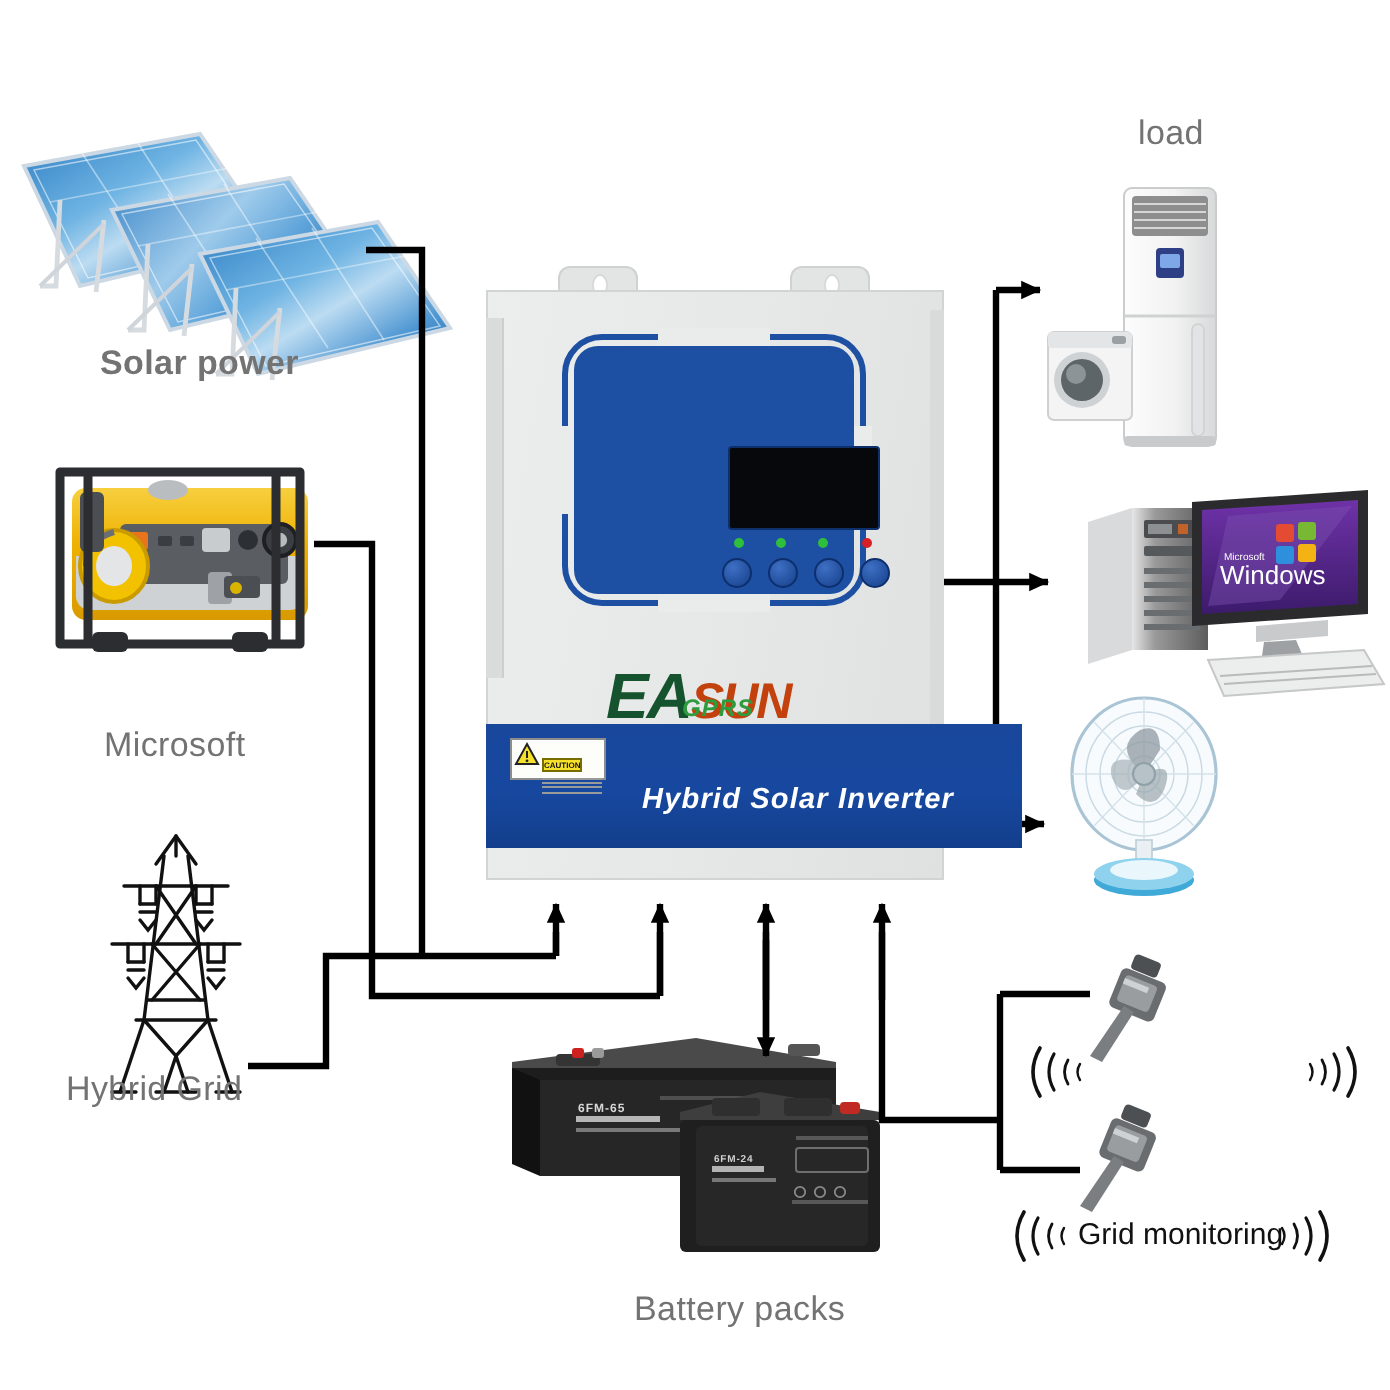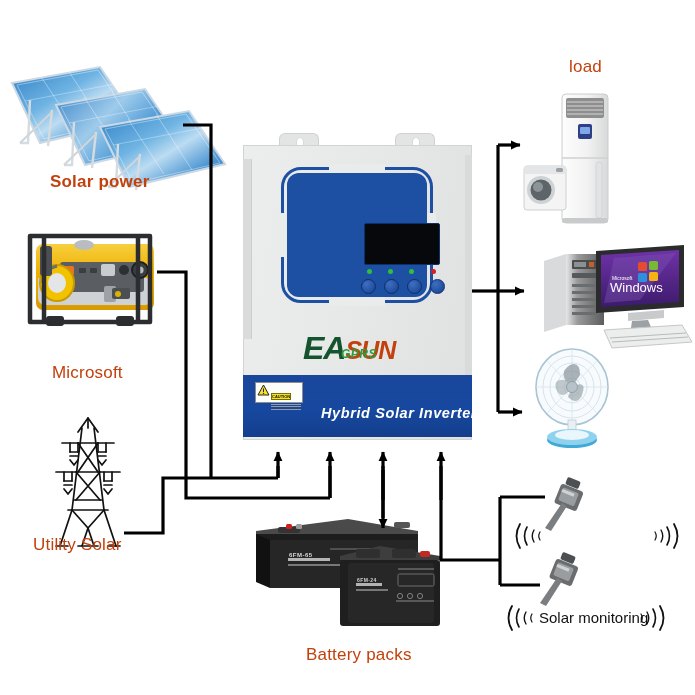--- a/index.html
+++ b/index.html
@@ -1,35 +1,35 @@
 <!DOCTYPE html>
 <html><head>
 <meta charset="utf-8">
 <style>
   html,body{margin:0;padding:0;background:#ffffff;}
   body{width:695px;height:695px;position:relative;overflow:hidden;
        font-family:"Liberation Sans","DejaVu Sans",sans-serif;}
   #stage{position:absolute;inset:0;width:695px;height:695px;}
-  .lbl{position:absolute;color:#c2410c;font-size:17px;letter-spacing:.2px;white-space:nowrap;}
+  .lbl{position:absolute;color:#737373;font-size:17px;letter-spacing:.2px;white-space:nowrap;}
   svg{display:block;overflow:visible;}
   
   #inverter{position:absolute;left:243px;top:145px;width:229px;height:295px;}
   .inv-body{position:absolute;left:0;top:0;width:229px;height:295px;
             background:linear-gradient(100deg,#eceded 0%,#e6e7e7 52%,#dfe0e0 100%);
             border:1px solid #d2d4d4;box-sizing:border-box;}
   .inv-side{position:absolute;left:0;top:14px;width:8px;height:180px;
             background:#dadbdb;border-right:1px solid #cdcfcf;}
   .inv-side-r{position:absolute;right:0;top:10px;width:7px;height:250px;
             background:#d9dada;}
   .bracket{position:absolute;top:-12px;width:38px;height:14px;
            background:#e3e4e4;border:1px solid #d0d2d2;border-bottom:none;
            border-radius:6px 6px 0 0;}
   .bracket i{position:absolute;left:50%;top:3px;margin-left:-3px;width:6px;height:9px;
              background:#fff;border:1px solid #d8dada;border-radius:50% 50% 45% 45%;}
-  .inv-blue-band{position:absolute;left:0;bottom:3px;width:229px;height:62px;
+  .inv-blue-band{position:absolute;left:0;bottom:16px;width:268px;height:62px;
                  background:linear-gradient(180deg,#18479c 0%,#17489f 55%,#133e8c 100%);}
   .panel-face{position:absolute;left:44px;top:28px;width:140px;height:124px;
               background:#1d4fa3;border-radius:12px;}
   .panel-ring{position:absolute;left:38px;top:22px;width:152px;height:136px;
               border:3px solid #1d4fa3;border-radius:20px;box-sizing:border-box;}
   .ring-gap-t{position:absolute;left:86px;top:19px;width:56px;height:9px;background:#eaebeb;}
   .ring-gap-b{position:absolute;left:86px;top:152px;width:56px;height:9px;background:#eaebeb;}
   .ring-gap-l{position:absolute;left:35px;top:68px;width:9px;height:44px;background:#eaebeb;}
   .ring-gap-r{position:absolute;left:184px;top:68px;width:9px;height:44px;background:#eaebeb;}
   .lcd{position:absolute;left:77px;top:50px;width:74px;height:40px;background:#07080c;
@@ -431,20 +431,20 @@
             <i></i><i></i><i></i><i></i>
           </span>
         </span>
       </div>
       <div class="hsi">Hybrid Solar Inverter</div>
     </div>
   </div>
 
   <div class="lbl" style="left:50px;top:172px;font-weight:bold;">Solar power</div>
   <div class="lbl" style="left:52px;top:363px;">Microsoft</div>
-  <div class="lbl" style="left:33px;top:535px;">Utility Solar</div>
-  <div class="lbl" style="left:306px;top:645px;text-align:center;">Battery packs</div>
+  <div class="lbl" style="left:33px;top:535px;">Hybrid Grid</div>
+  <div class="lbl" style="left:317px;top:645px;text-align:center;">Battery packs</div>
   <div class="lbl" style="left:569px;top:57px;">load</div>
-  <div class="radio" style="left:539px;top:609px;">Solar monitoring</div>
+  <div class="radio" style="left:539px;top:609px;">Grid monitoring</div>
 
   <div style="position:absolute;left:289px;top:552px;font-size:6px;color:#d8d8d8;font-weight:bold;letter-spacing:.5px;">6FM-65</div>
   <div style="position:absolute;left:357px;top:577px;font-size:5px;color:#d0d0d0;font-weight:bold;letter-spacing:.4px;">6FM-24</div>
 </div>
 
 </body></html>

